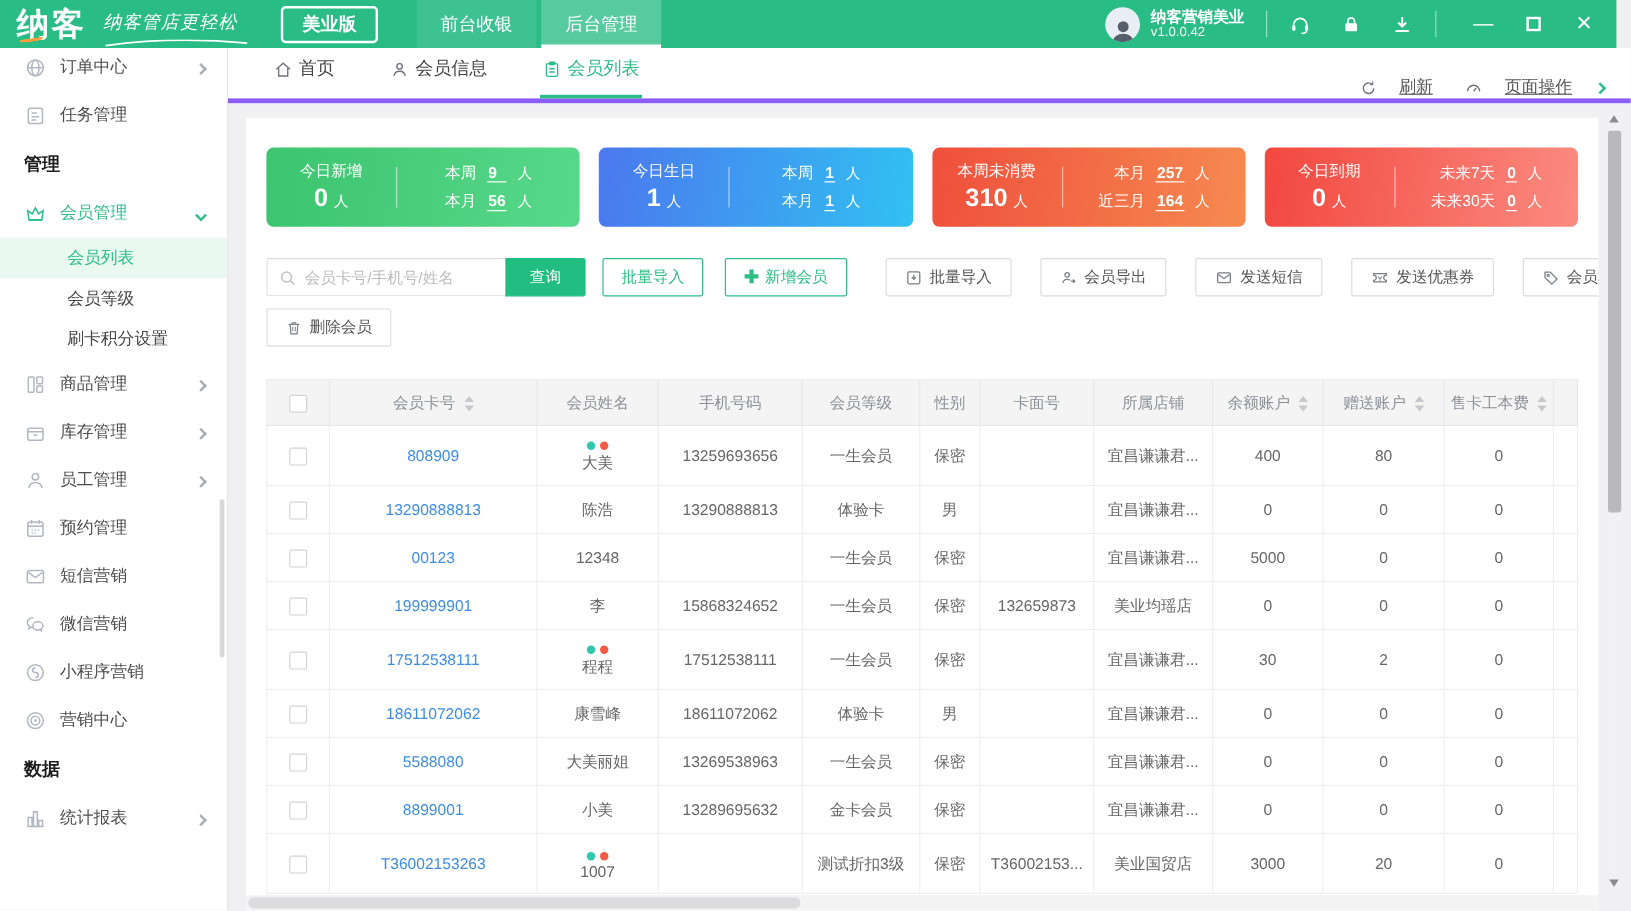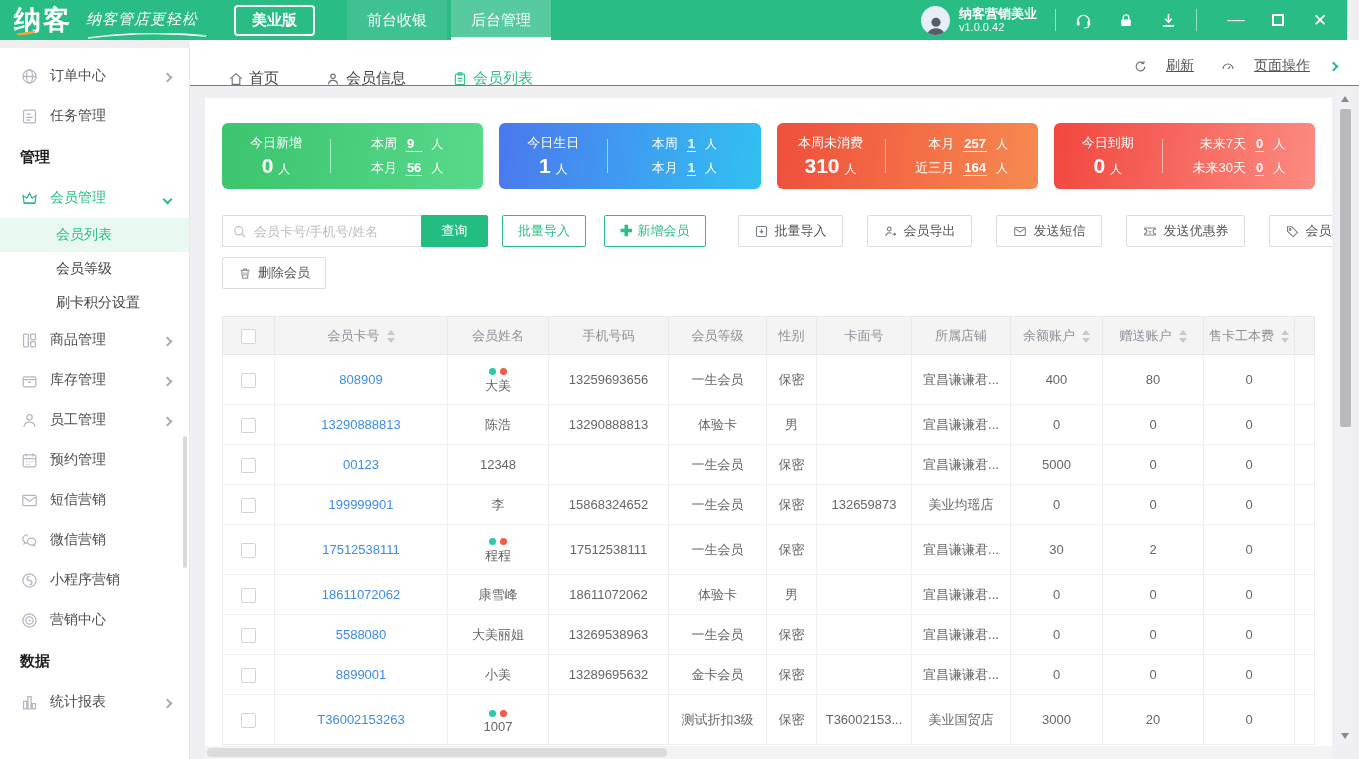--- a/index.html
+++ b/index.html
@@ -29,37 +29,37 @@
   .user-name{font-size:13px;font-weight:bold;}
   .user-version{font-size:11px;opacity:.95;}
   .tb-divider{width:1px;height:22px;background:rgba(255,255,255,.5);margin:0 18px;}
   .tb-icons{display:flex;align-items:center;gap:24px;}
   .tb-icon{cursor:pointer;color:#fff;}
   .win-controls{display:flex;align-items:center;gap:0;margin:0 6px 0 0;}
   .win-btn{width:42px;height:40px;display:flex;align-items:center;justify-content:center;font-size:17px;cursor:pointer;color:#fff;}
   .max-box{width:12px;height:12px;border:2px solid #fff;}
 
   
-  .sidebar{position:absolute;top:48px;left:0;width:190px;bottom:0;background:#fff;border-right:1px solid #e7e7e9;padding-top:8px;overflow:hidden;}
+  .sidebar{position:absolute;top:28px;left:0;width:190px;bottom:0;background:#fff;border-right:1px solid #e7e7e9;padding-top:8px;overflow:hidden;}
   .side-item{height:40px;display:flex;align-items:center;padding-left:20px;cursor:pointer;color:#4d4d4d;font-size:14px;position:relative;}
   .side-item svg{color:#b3b7c1;margin-right:11px;}
   .side-item.active{color:#2dbe85;}
   .side-item.active svg{color:#2dbe85;}
   .side-section{height:42px;display:flex;align-items:center;padding-left:20px;font-size:15px;font-weight:bold;color:#1e1e1e;}
   .side-sub{height:34px;display:flex;align-items:center;padding-left:56px;font-size:14px;color:#444;cursor:pointer;}
   .side-sub.active{background:#e9f8f1;color:#2dbe85;}
   .chev{width:7px;height:7px;border-right:2px solid #a9adb5;border-bottom:2px solid #a9adb5;display:inline-block;}
   .chev.right{transform:rotate(-45deg);}
   .chev.down{transform:rotate(45deg);border-color:#2dbe85;}
   .side-arrow{position:absolute;right:18px;}
   .side-thumb{position:absolute;right:2px;top:388px;width:4px;height:132px;background:#d9d9d9;border-radius:2px;}
 
   
   .main{position:absolute;top:40px;left:190px;right:0;bottom:0;}
-  .tabbar{height:46px;background:#fff;border-bottom:1px solid #8b5cf6;display:flex;align-items:flex-start;padding:17px 22px 0 36px;}
+  .tabbar{height:46px;background:#fff;border-bottom:4px solid #8b5cf6;display:flex;align-items:flex-end;padding:17px 22px 0 36px;}
   .tab{height:46px;display:flex;align-items:center;gap:5px;font-size:15px;color:#444;cursor:pointer;border-bottom:3px solid transparent;padding:0 2px;margin-right:42px;}
   .tab svg{color:#6d727c;}
   .tab.active{color:#2dbe85;border-bottom-color:#2dbe85;}
   .tab.active svg{color:#2dbe85;}
   .tabbar-actions{margin-left:auto;display:flex;align-items:center;gap:26px;color:#555;font-size:14px;}
   .tb-action{display:flex;align-items:center;gap:18px;cursor:pointer;text-decoration:underline;}
   .tb-action svg{color:#6d727c;}
   .chev-green{width:7px;height:7px;border-right:2px solid #2dbe85;border-bottom:2px solid #2dbe85;transform:rotate(-45deg);margin-left:2px;}
 
   

